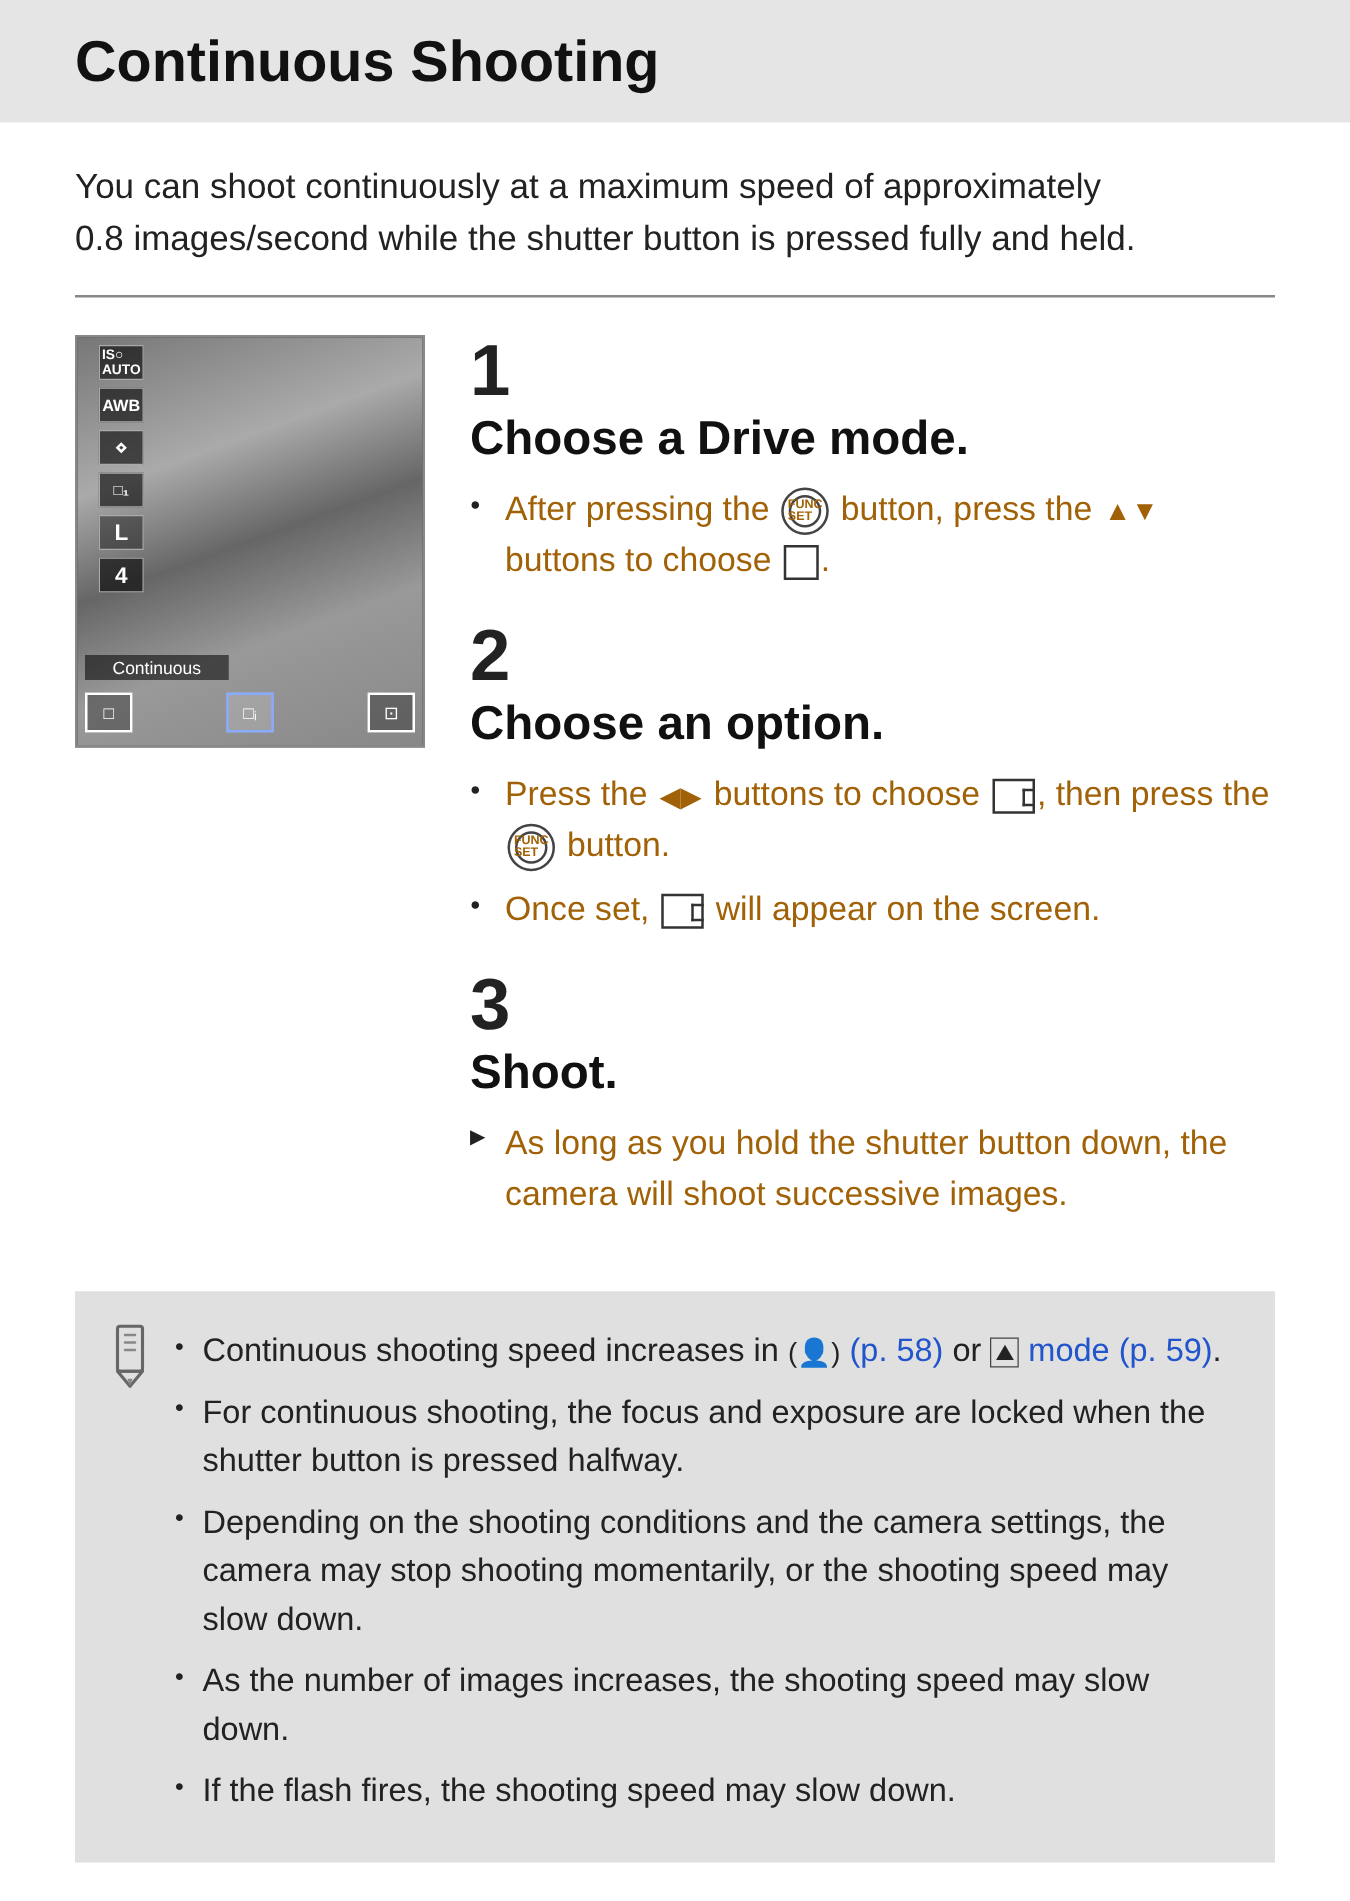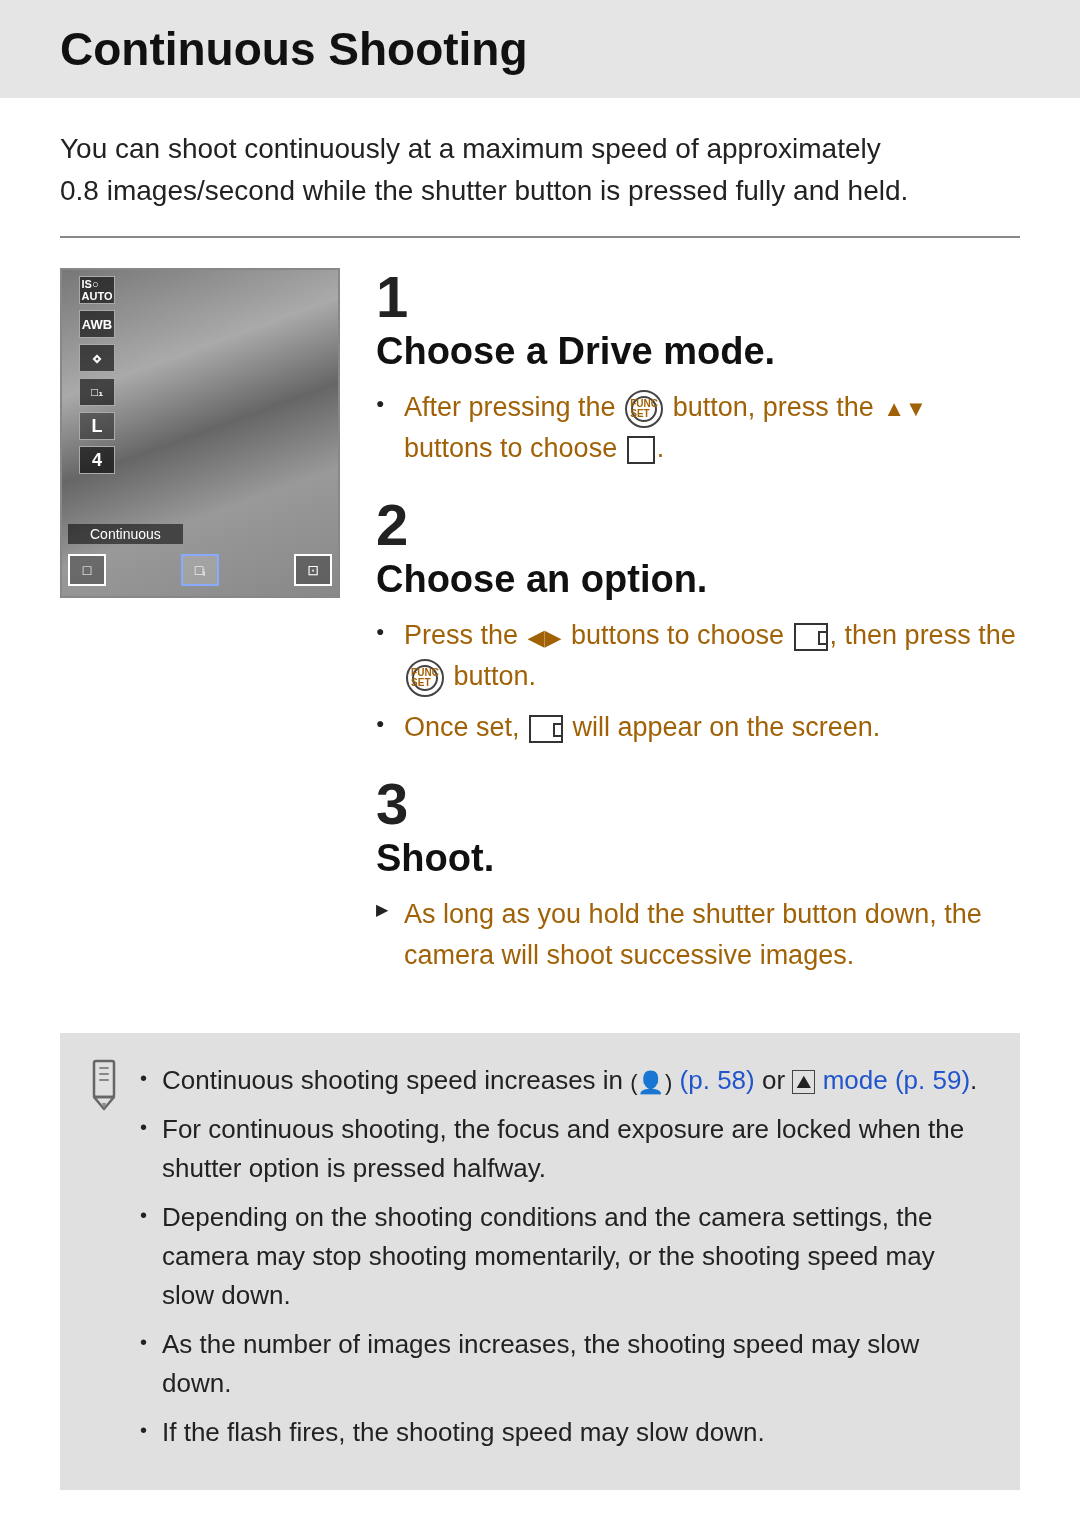--- a/index.html
+++ b/index.html
@@ -438,21 +438,21 @@
     <ul class="note-bullets">
       <li>
         Continuous shooting speed increases in
         <span style="font-size:22px; vertical-align:middle;">(👤)</span>
         <span class="link-text">(p. 58)</span>
         or
         <span style="font-size:18px; vertical-align:middle; border:1px solid #444; padding:1px 3px;">⛰</span>
         <span class="link-text">mode (p. 59)</span>.
       </li>
       <li>
-        For continuous shooting, the focus and exposure are locked when the shutter option is pressed halfway.
+        For continuous shooting, the focus and exposure are locked when the shutter button is pressed halfway.
       </li>
       <li>
         Depending on the shooting conditions and the camera settings, the camera may stop shooting momentarily, or the shooting speed may slow down.
       </li>
       <li>
         As the number of images increases, the shooting speed may slow down.
       </li>
       <li>
         If the flash fires, the shooting speed may slow down.
       </li>

